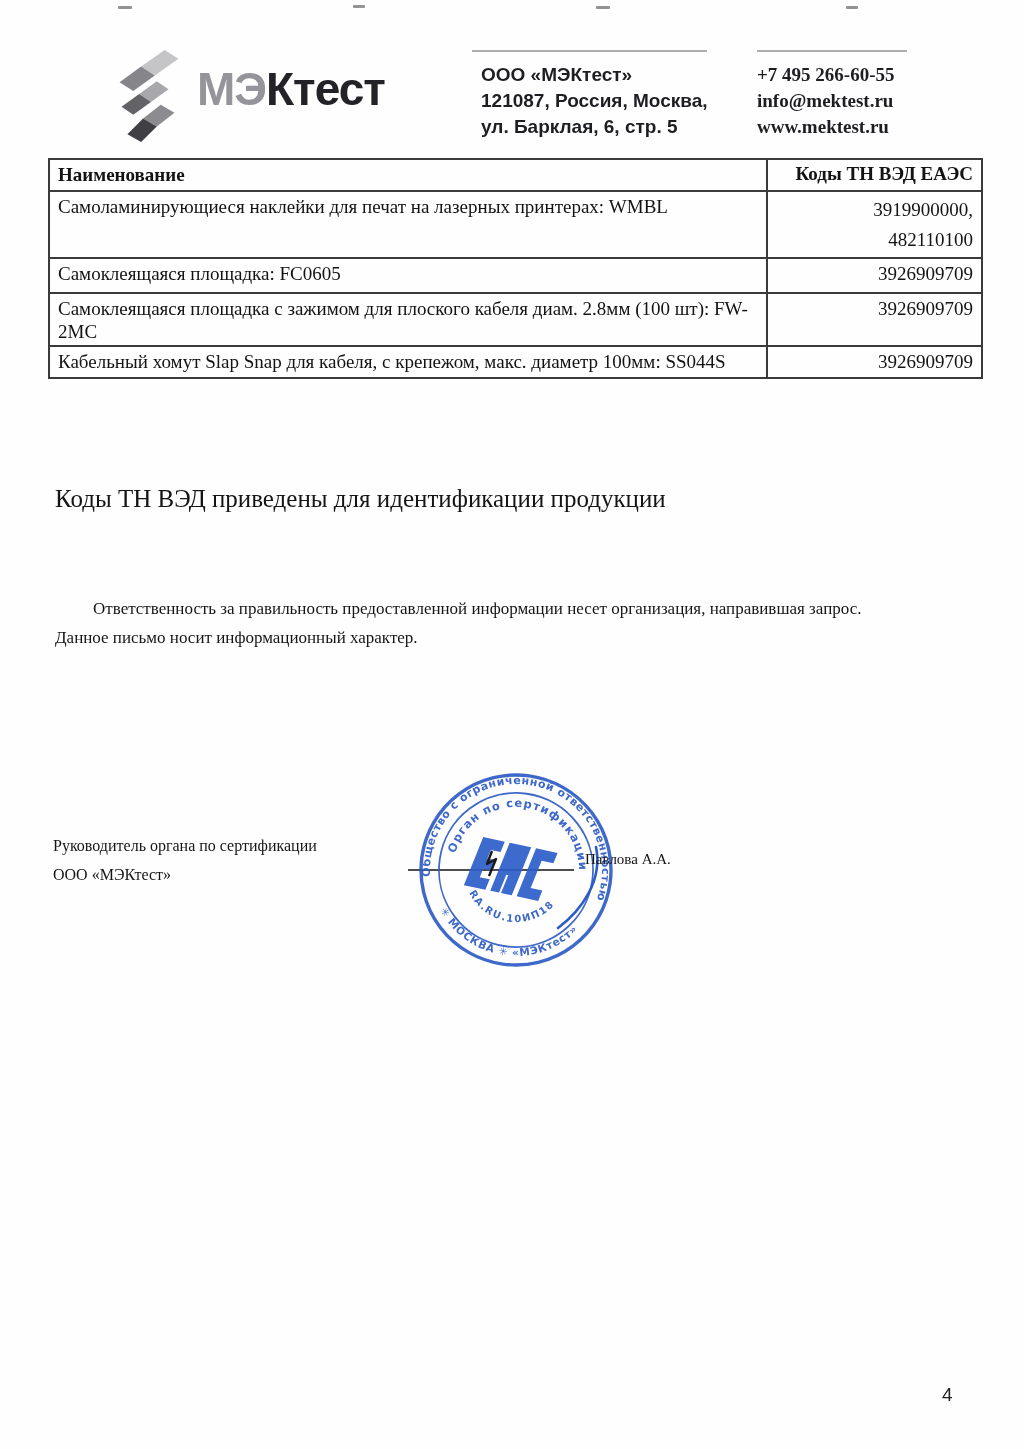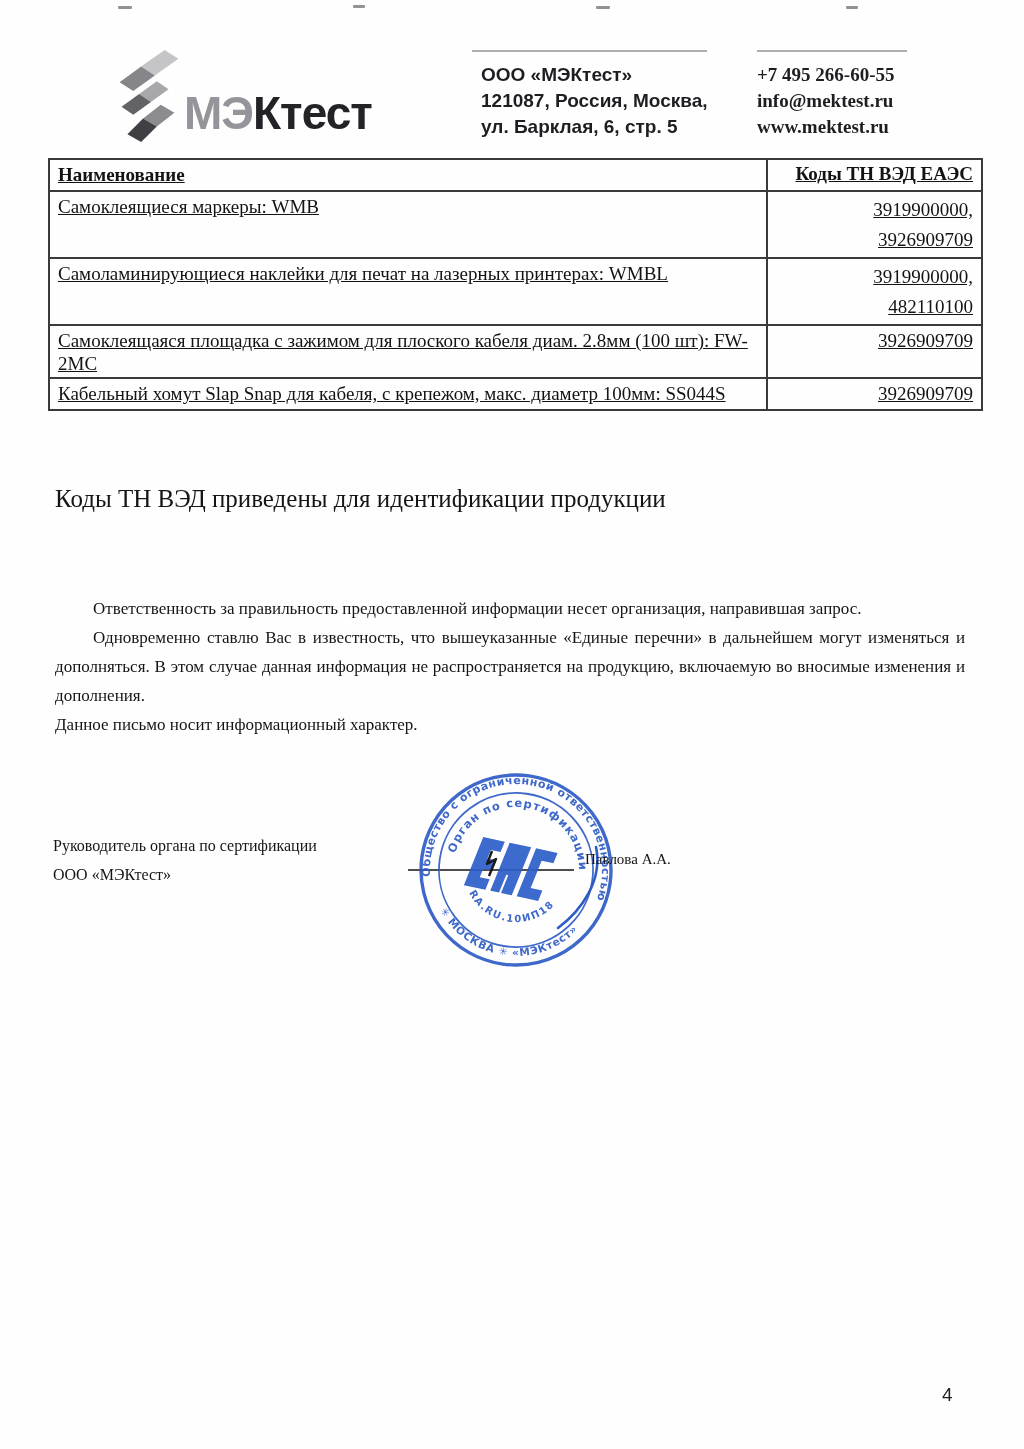--- a/index.html
+++ b/index.html
@@ -15,21 +15,21 @@
   .logo-text{font-family:"Liberation Sans","DejaVu Sans",sans-serif;font-weight:700;font-size:46px;
              letter-spacing:-1px;line-height:50px;white-space:nowrap;}
   .logo-grey{color:#94949a;}
   .logo-black{color:#232327;}
   .hdr-block{font-family:"Liberation Sans","DejaVu Sans",sans-serif;font-weight:700;font-size:19px;
              line-height:26px;color:#1e1e22;white-space:nowrap;}
 
   
   table.codes{border-collapse:collapse;table-layout:fixed;width:897px;
               font-size:19px;color:#131313;}
-  table.codes td,table.codes th{border:2px solid #3a3a3a;vertical-align:top;padding:3px 8px 2px 8px;text-decoration:underline;}
+  table.codes td,table.codes th{border:2px solid #3a3a3a;vertical-align:top;padding:3px 8px 2px 8px;}
   th.c1,td.c1{width:700px;text-align:left;line-height:23px;}
   th.c2,td.c2{width:197px;text-align:right;}
   th{font-weight:700;font-size:19px;}
   tr.h32{height:32px}tr.h63{height:63px}tr.h55{height:55px}tr.h35{height:35px}tr.h47{height:47px}
   .code-line{line-height:30px;}
   .code-single{line-height:24px;}
 
   
   .note{font-size:25px;white-space:nowrap;}
   .bodytext{width:910px;font-size:17px;line-height:29px;}
@@ -55,21 +55,21 @@
   <div class="scan-dash" style="left:846px;top:6px;width:12px;"></div>
 
   <svg class="abs" style="left:105px;top:48px;" width="84" height="98" viewBox="0 0 84 100">
     <polygon points="60,2 74,11 50,28 36,19" fill="#c5c5c8"></polygon>
     <polygon points="36,19 50,28 28,44 14,35" fill="#85858a"></polygon>
     <polygon points="52,34 64,42 46,55 34,47" fill="#a8a8ac"></polygon>
     <polygon points="34,47 46,55 28,68 16,60" fill="#626267"></polygon>
     <polygon points="56,58 70,66 52,80 38,72" fill="#8c8c90"></polygon>
     <polygon points="38,72 52,80 36,96 22,88" fill="#3f3f44"></polygon>
   </svg>
-  <div class="abs logo-text" style="left:184px;top:64px;margin-top:24px;">
+  <div class="abs logo-text" style="left:197px;top:64px;">
     <span class="logo-grey">МЭ</span><span class="logo-black">Ктест</span>
   </div>
 
   <div class="rule" style="left:472px;top:50px;width:235px;"></div>
   <div class="rule" style="left:757px;top:50px;width:150px;"></div>
 
   <div class="abs hdr-block" style="left:481px;top:62px;">
     <div>ООО «МЭКтест»</div>
     <div>121087, Россия, Москва,</div>
     <div>ул. Барклая, 6, стр. 5</div>
@@ -80,32 +80,31 @@
     <div>info@mektest.ru</div>
     <div>www.mektest.ru</div>
   </div>
 
   <table class="codes abs" style="left:48px;top:158px;">
     <tbody>
         <tr class="h32">
       <th class="c1">Наименование</th>
       <th class="c2">Коды ТН ВЭД ЕАЭС</th>
     </tr>
-    <tr class="h63">
-      <td class="c1">Самоклеящиеся маркеры: WMB</td>
-      <td class="c2">
-        <div class="code-line">3919900000,</div>
-        <div class="code-line">3926909709</div>
-      </td>
-    </tr>
     <tr class="h55">
       <td class="c1">Самоламинирующиеся наклейки для печат на лазерных принтерах: WMBL</td>
       <td class="c2">
         <div class="code-line">3919900000,</div>
         <div class="code-line">482110100</div>
+      </td>
+    </tr>
+    <tr class="h35">
+      <td class="c1">Самоклеящаяся площадка: FC0605</td>
+      <td class="c2">
+        <div class="code-single">3926909709</div>
       </td>
     </tr>
     <tr class="h47">
       <td class="c1">Самоклеящаяся площадка с зажимом для плоского кабеля диам. 2.8мм (100 шт): FW-2MC</td>
       <td class="c2">
         <div class="code-single">3926909709</div>
       </td>
     </tr>
     <tr class="h32">
       <td class="c1">Кабельный хомут Slap Snap для кабеля, с крепежом, макс. диаметр 100мм: SS044S</td>
@@ -113,21 +112,20 @@
         <div class="code-single">3926909709</div>
       </td>
     </tr>
   </tbody>
     </table>
 
   <div class="abs note" style="left:55px;top:485px;">Коды ТН ВЭД приведены для идентификации продукции</div>
 
   <div class="abs bodytext" style="left:55px;top:594px;">
     <p class="indent">Ответственность за правильность предоставленной информации несет организация, направившая запрос.</p>
-    <p class="indent">Одновременно ставлю Вас в известность, что вышеуказанные «Единые перечни» в дальнейшем могут изменяться и дополняться. В этом случае данная информация не распространяется на продукцию, включаемую во вносимые изменения и дополнения.</p>
     <p>Данное письмо носит информационный характер.</p>
   </div>
 
   <div class="abs sig-title" style="left:53px;top:831px;">
     <div>Руководитель органа по сертификации</div>
     <div>ООО «МЭКтест»</div>
   </div>
 
   <div class="sig-line" style="left:408px;top:869px;width:166px;"></div>
 

